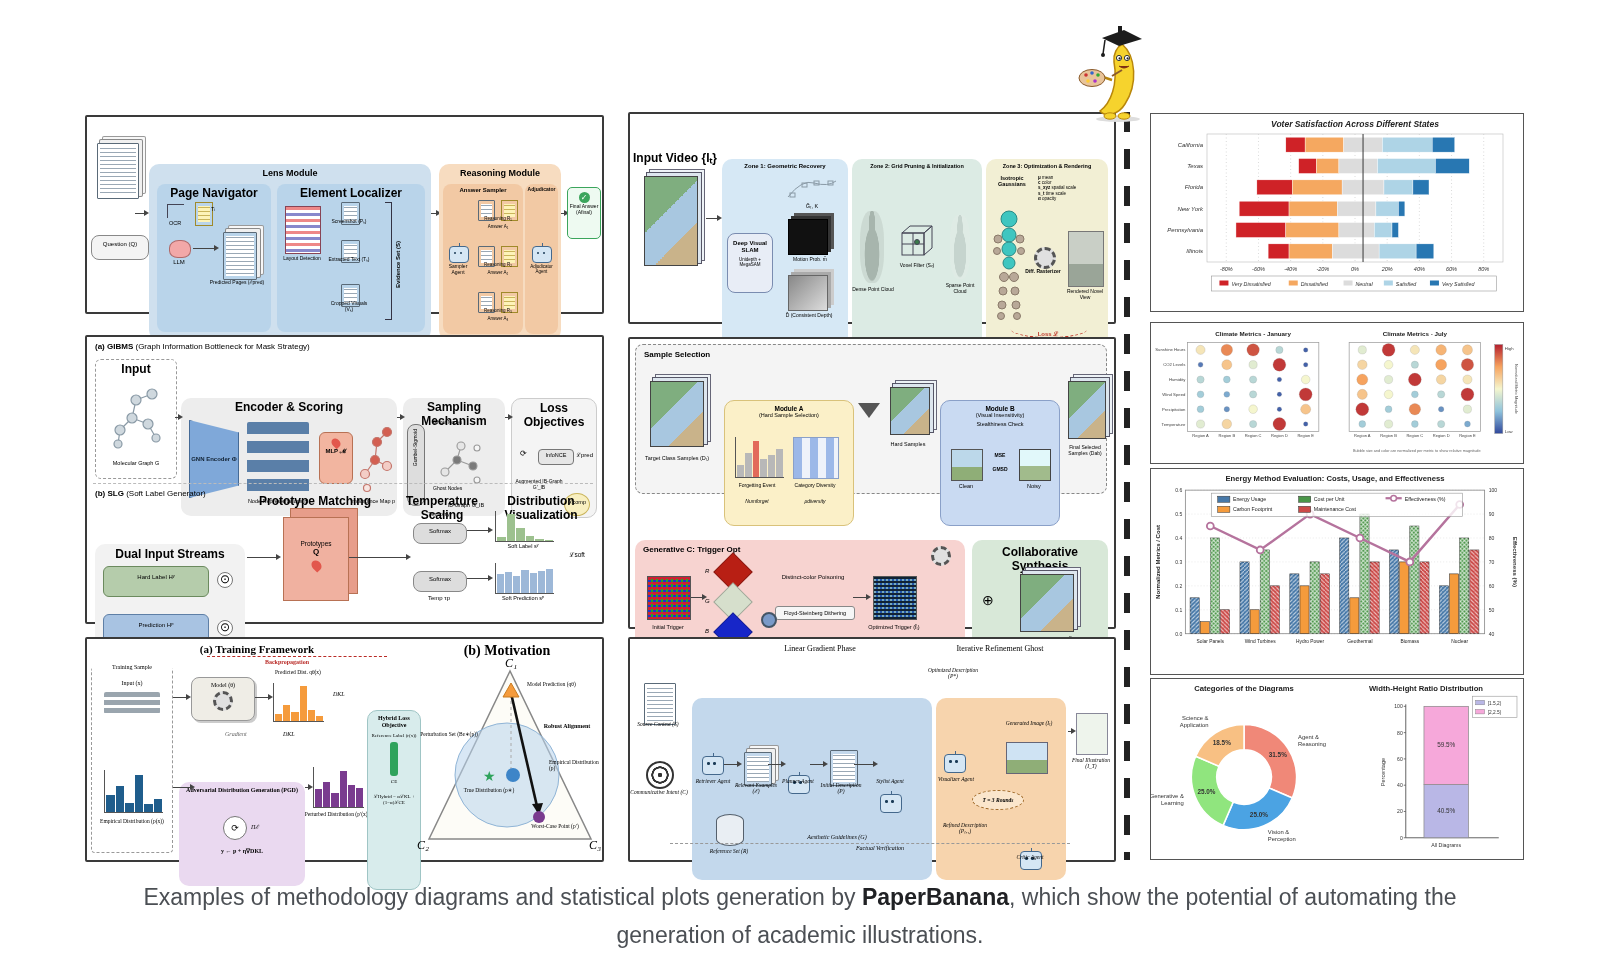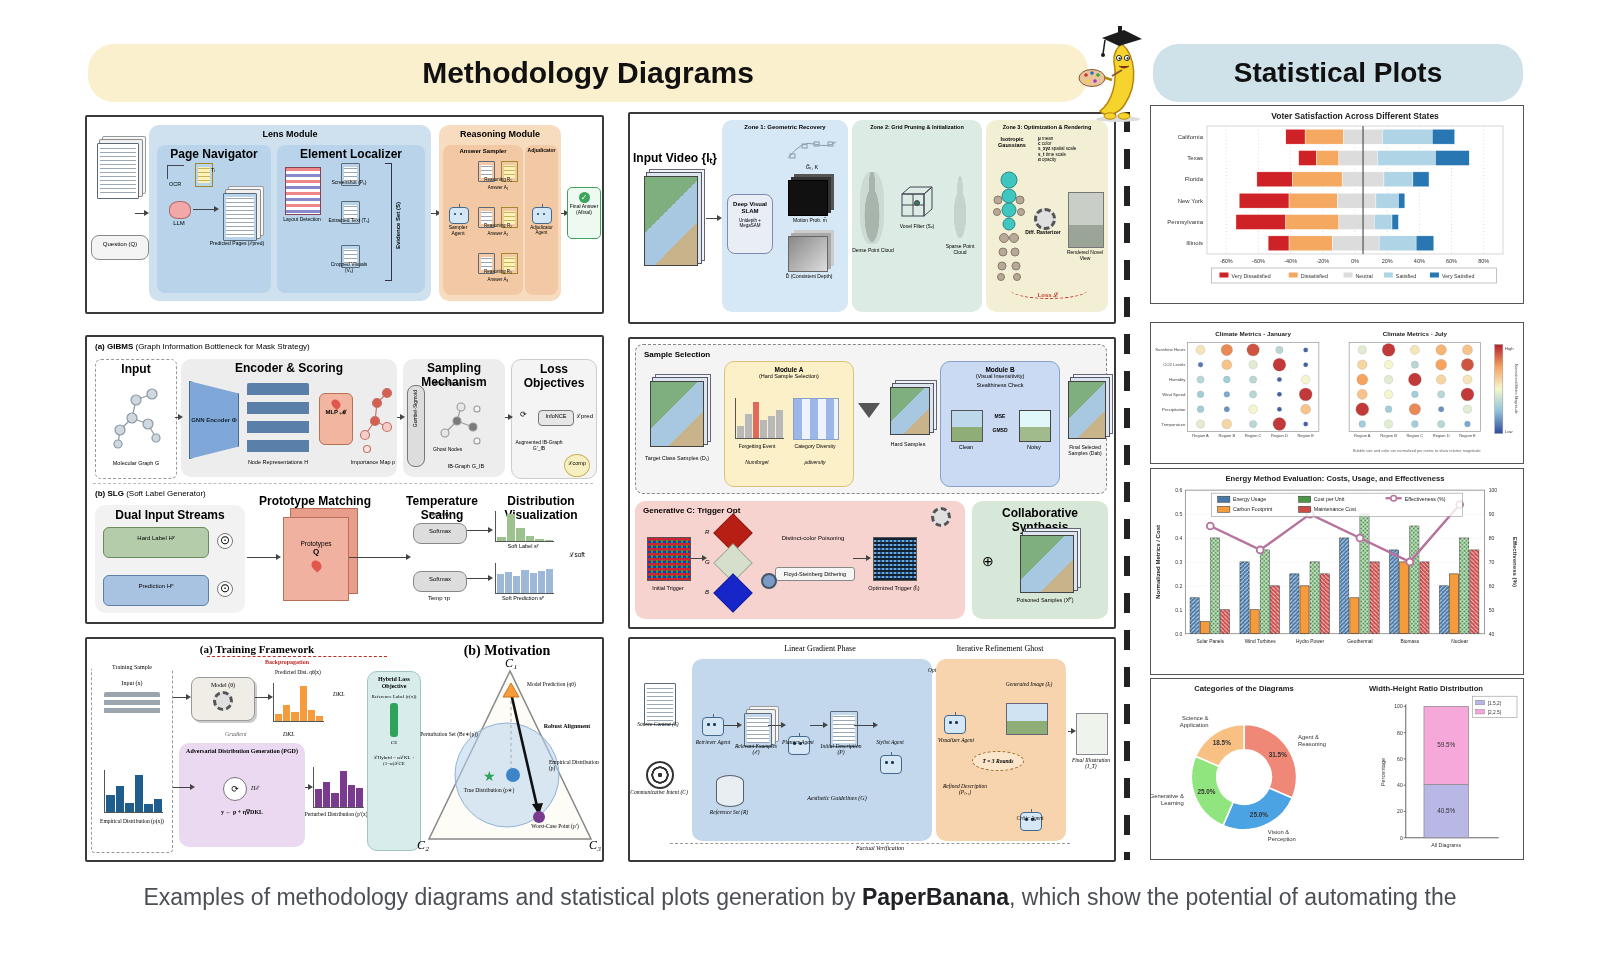--- a/index.html
+++ b/index.html
@@ -1,21 +1,21 @@
 <!DOCTYPE html>
 <html><head>
 <meta charset="utf-8">
 <style>
   html,body{margin:0;padding:0;background:#fff;font-family:"Liberation Sans",sans-serif;}
   #stage{position:relative;width:1600px;height:971px;background:#fff;overflow:hidden;}
   .p{position:absolute;}
   .panel{position:absolute;background:#fff;border:2px solid #3a3a3a;border-radius:2px;}
   .cpanel{position:absolute;background:#fff;border:1.5px solid #555;}
   .banner{position:absolute;border-radius:26px;display:flex;align-items:center;justify-content:center;font-weight:bold;color:#111;}
-  .region{position:absolute;border-radius:10px;}
+  .region{position:absolute;border-radius:10px;margin-top:39px;}
   .sub{position:absolute;border-radius:8px;}
   .tt{font-weight:bold;text-align:center;}
   .tc{text-align:center;}
   .t4{font-size:4.5px;line-height:1.15;}
   .t5{font-size:5px;line-height:1.15;}
   .t55{font-size:5.5px;line-height:1.15;}
   .t6{font-size:6px;line-height:1.15;}
   .t65{font-size:6.5px;line-height:1.15;}
   .t7{font-size:12px;line-height:1.15;}
   .t8{font-size:8px;line-height:1.2;}
@@ -40,26 +40,20 @@
   .noiseb{background:repeating-conic-gradient(#123 0% 25%,#25a 25% 50%,#7ab 50% 75%,#034 75%);background-size:4px 4px;border:1px solid #555;}
   .photo{background:linear-gradient(to bottom,#bcd8ea 55%,#8fae77 55%),linear-gradient(#cfe3c9,#8aa37f);border:1px solid #555;}
   .divider{position:absolute;width:6px;background:repeating-linear-gradient(to bottom,#222 0 20px,transparent 20px 37px);}
   svg text{font-family:"Liberation Sans",sans-serif;}
 </style>
 </head>
 <body>
 
 <div id="stage">
 
-  <div class="banner" style="left:88px;top:44px;width:1000px;height:58px;background:#fbf0cd;font-size:30px;">
-    <span>Methodology Diagrams</span>
-  </div>
-  <div class="banner" style="left:1153px;top:44px;width:370px;height:58px;background:#cfe1e9;font-size:28px;">
-    <span>Statistical Plots</span>
-  </div>
 
   <svg class="p" style="left:1072px;top:24px;z-index:5;" width="92" height="100" viewBox="0 0 92 100">
     <ellipse cx="46" cy="95" rx="22" ry="3" fill="#ddd"></ellipse>
     <path d="M50 20 C64 32 66 60 53 80 C47 90 34 94 28 87 C39 79 46 60 42 38 C41 30 45 23 50 20 Z" fill="#f6d32d" stroke="#b8860b" stroke-width="1.5"></path>
     <ellipse cx="38" cy="92" rx="6" ry="3.2" fill="#f6d32d" stroke="#b8860b"></ellipse>
     <ellipse cx="52" cy="92" rx="6" ry="3.2" fill="#f6d32d" stroke="#b8860b"></ellipse>
     <polygon points="30,14 52,6 70,15 47,22" fill="#1c1c1c"></polygon>
     <rect x="46" y="2" width="4" height="8" fill="#1c1c1c"></rect>
     <line x1="33" y1="16" x2="31" y2="30" stroke="#1c1c1c" stroke-width="1.5"></line>
     <circle cx="31" cy="31" r="2" fill="#1c1c1c"></circle>
@@ -560,21 +554,21 @@
       <div class="p bot" style="left:84px;top:134px;width:20px;height:17px;"></div>
       <div class="p t55 tc it" style="left:70px;top:156px;width:48px;">Critic Agent</div>
     </div>
     <div class="p" style="left:446px;top:74px;width:30px;height:40px;background:#eef4ec;border:1px solid #889;"></div>
     <div class="p t55 tc it" style="left:438px;top:118px;width:46px;">Final Illustration (I_T)</div>
     <div class="p t6 tc it" style="left:150px;top:206px;width:200px;">Factual Verification</div>
     <div class="p" style="left:40px;top:204px;width:400px;border-top:1px dashed #999;"></div>
     <div class="arr" style="left:438px;top:92px;width:6px;"></div>
   </div>
 
-  <div class="cpanel" style="left:1150px;top:105px;width:372px;height:197px;">
+  <div class="cpanel" style="left:1150px;top:113px;width:372px;height:197px;font-style:italic;">
     <svg id="svg-voter" width="368" height="193" viewBox="0 0 368 189">
         <text x="204" y="11" font-size="8.5" text-anchor="middle" fill="#222" font-weight="bold">Voter Satisfaction Across Different States</text>
         <rect x="56" y="18" width="296" height="128" fill="none" stroke="#bbb" stroke-width="0.6"></rect>
         <line x1="75.30434782608695" y1="18" x2="75.30434782608695" y2="146" stroke="#ccc" stroke-dasharray="1,2.5" stroke-width="0.7"></line>
         <text x="75.30434782608695" y="155" font-size="5.5" text-anchor="middle" fill="#333">-80%</text>
         <line x1="107.47826086956522" y1="18" x2="107.47826086956522" y2="146" stroke="#ccc" stroke-dasharray="1,2.5" stroke-width="0.7"></line>
         <text x="107.47826086956522" y="155" font-size="5.5" text-anchor="middle" fill="#333">-60%</text>
         <line x1="139.65217391304347" y1="18" x2="139.65217391304347" y2="146" stroke="#ccc" stroke-dasharray="1,2.5" stroke-width="0.7"></line>
         <text x="139.65217391304347" y="155" font-size="5.5" text-anchor="middle" fill="#333">-40%</text>
         <line x1="171.82608695652175" y1="18" x2="171.82608695652175" y2="146" stroke="#ccc" stroke-dasharray="1,2.5" stroke-width="0.7"></line>
@@ -888,14 +882,15 @@
         <rect x="318" y="16" width="44" height="21" fill="#fff" stroke="#999" stroke-width="0.6"></rect>
         <rect x="321" y="20" width="9" height="4.5" fill="#b9b7e6" stroke="#777" stroke-width="0.4"></rect>
         <text x="333" y="24.5" font-size="4.8" text-anchor="start" fill="#333">[1.5,2)</text>
         <rect x="321" y="29" width="9" height="4.5" fill="#f6a8da" stroke="#777" stroke-width="0.4"></rect>
         <text x="333" y="33.5" font-size="4.8" text-anchor="start" fill="#333">[2,2.5)</text>
       </svg>
   </div>
 
   <div class="p" style="left:0;top:878px;width:1600px;text-align:center;font-size:23px;line-height:38px;color:#4b4f54;">
     <span>Examples of methodology diagrams and statistical plots generation by </span><b style="color:#202124;">PaperBanana</b><span>, which show the potential of automating the</span><br>
+    <span>generation of academic illustrations.</span>
   </div>
 </div>
 
 </body></html>

